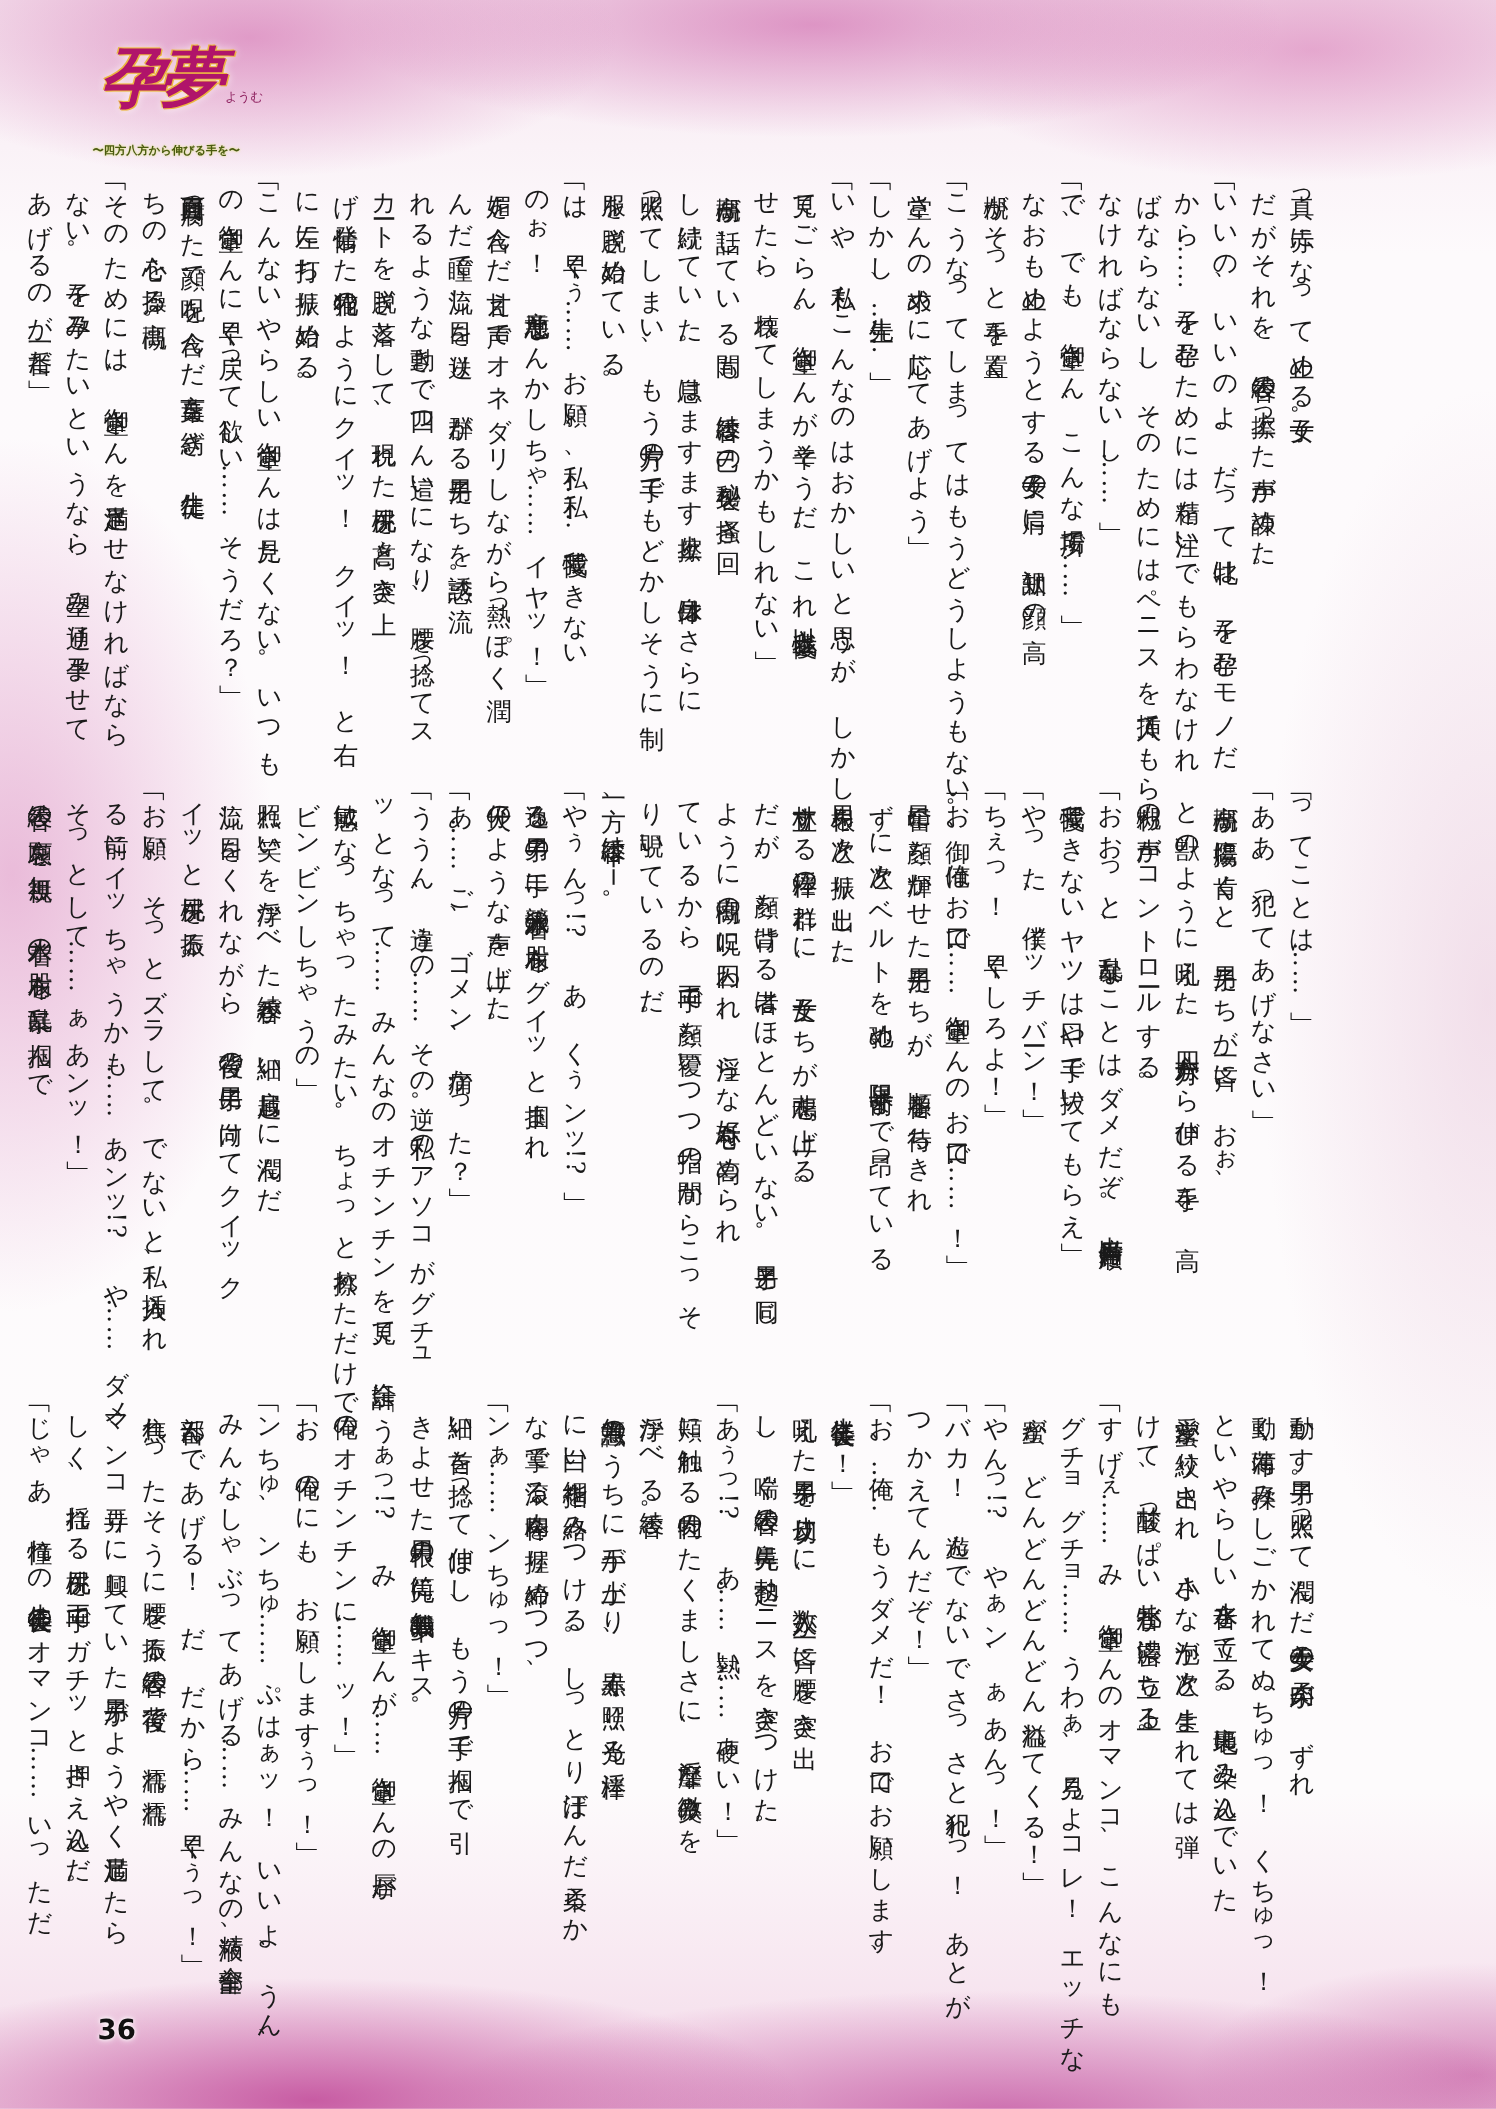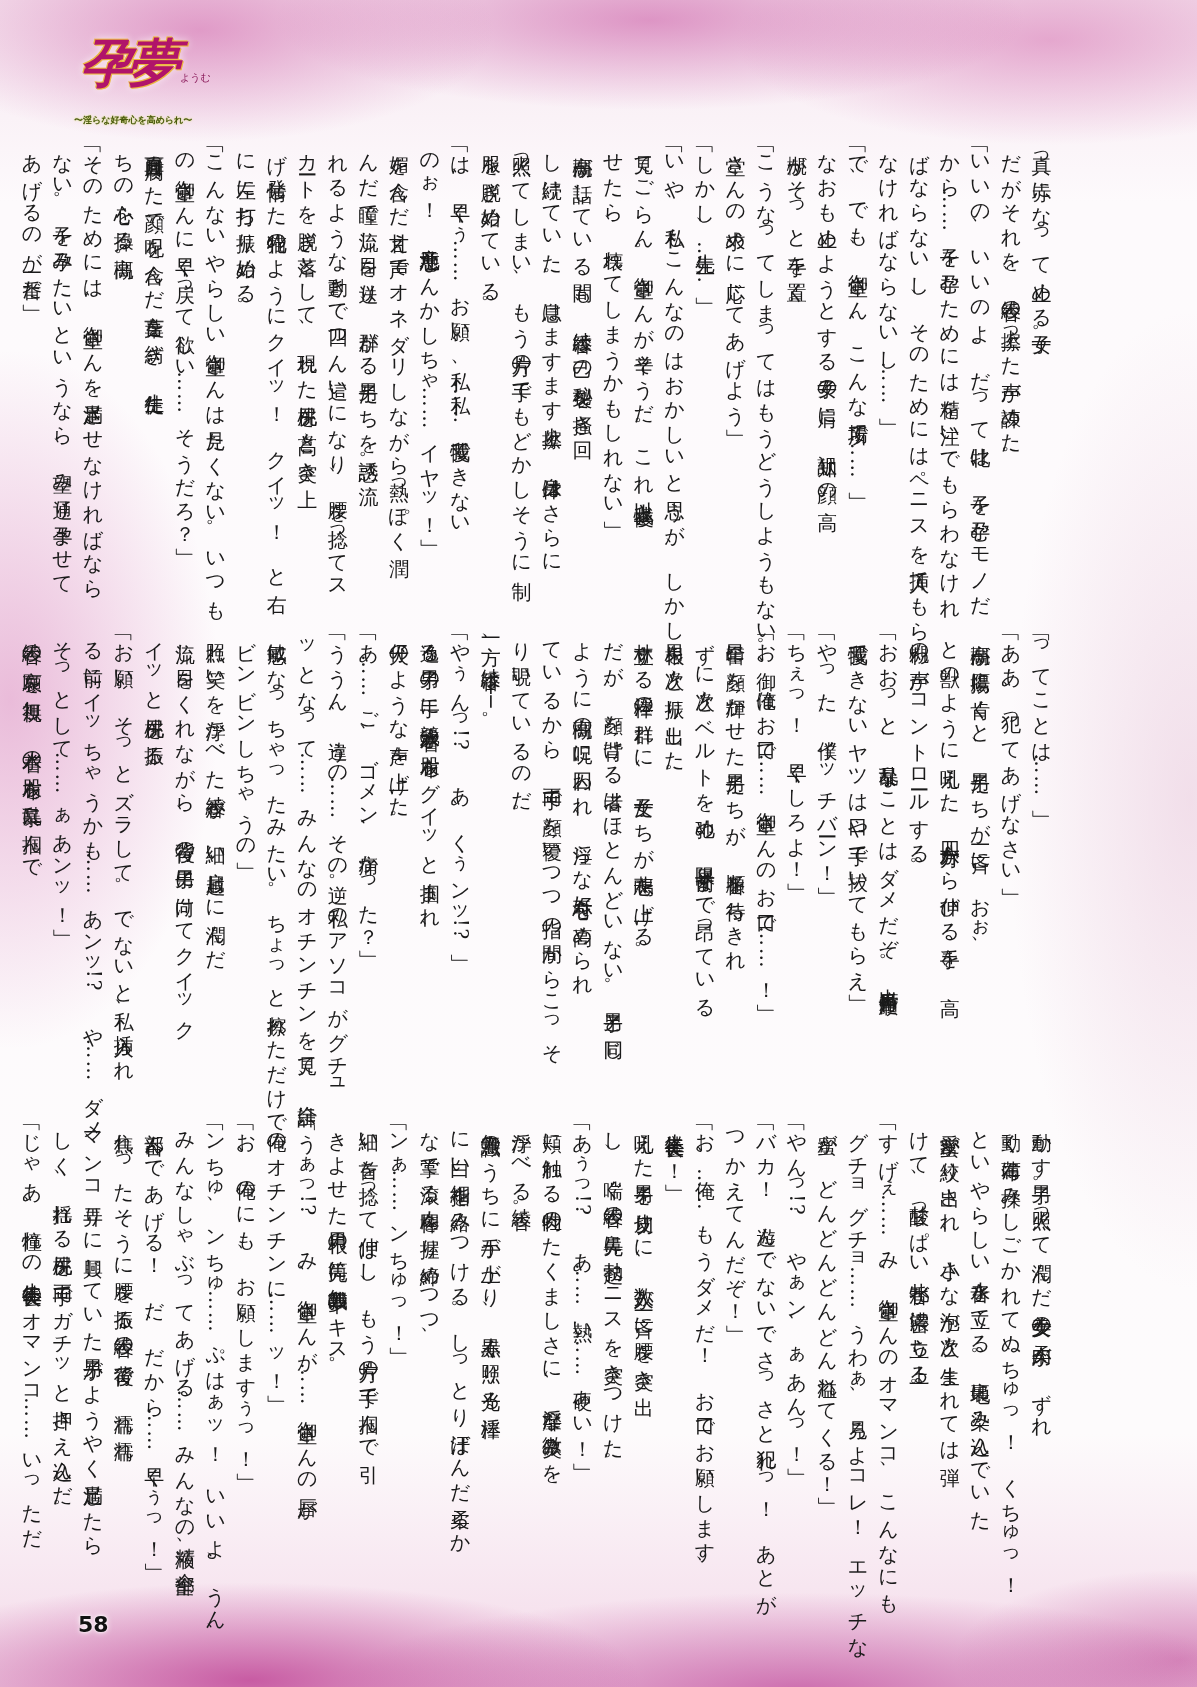--- a/index.html
+++ b/index.html
@@ -52,21 +52,21 @@
 </head>
 <body>
 
 <div class="bg"></div>
 
 <div class="page">
 
   <div class="logo">
     <div class="logo-title">孕夢</div>
     <div class="logo-ruby">ようむ</div>
-    <div class="logo-sub">〜淫らな好奇心を高められ〜</div>
+    <div class="logo-sub">〜四方八方から伸びる手を〜</div>
   </div>
 
   <div class="band band1">
     <span class="line">真っ赤になって止める女子。</span>
     <span class="line">だがそれを、綾香の上擦った声が諌めた。</span>
     <span class="line">「いいの、いいのよ。だって牝は、子を孕むモノだ</span>
     <span class="line">から……子を孕むためには精を注いでもらわなけれ</span>
     <span class="line">ばならないし、そのためにはペニスを挿入てもらわ</span>
     <span class="line">なければならないし……」</span>
     <span class="line">「で、でも、御堂さん、こんな場所で……」</span>
@@ -166,14 +166,14 @@
     <span class="line">「お、俺のにも、お願いしますぅっ！」</span>
     <span class="line">「ンちゅ、ンちゅ……ぷはぁッ！　いいよ、うん、</span>
     <span class="line">みんなしゃぶってあげる……みんなの精液、全部全</span>
     <span class="line">部呑んであげる！　だ、だから……早くぅっ！」</span>
     <span class="line">焦れったそうに腰を振る綾香の背後で、濡れ濡れ</span>
     <span class="line">マンコ弄りに興じていた男子がようやく満足したら</span>
     <span class="line">しく、揺れる桃尻を両手でガチッと押さえ込んだ。</span>
     <span class="line">「じゃあ、憧れの生徒会長のオマンコ……いっただ</span>
   </div>
 
-  <div class="page-number">58</div>
+  <div class="page-number">36</div>
 </div>
 
 </body></html>

